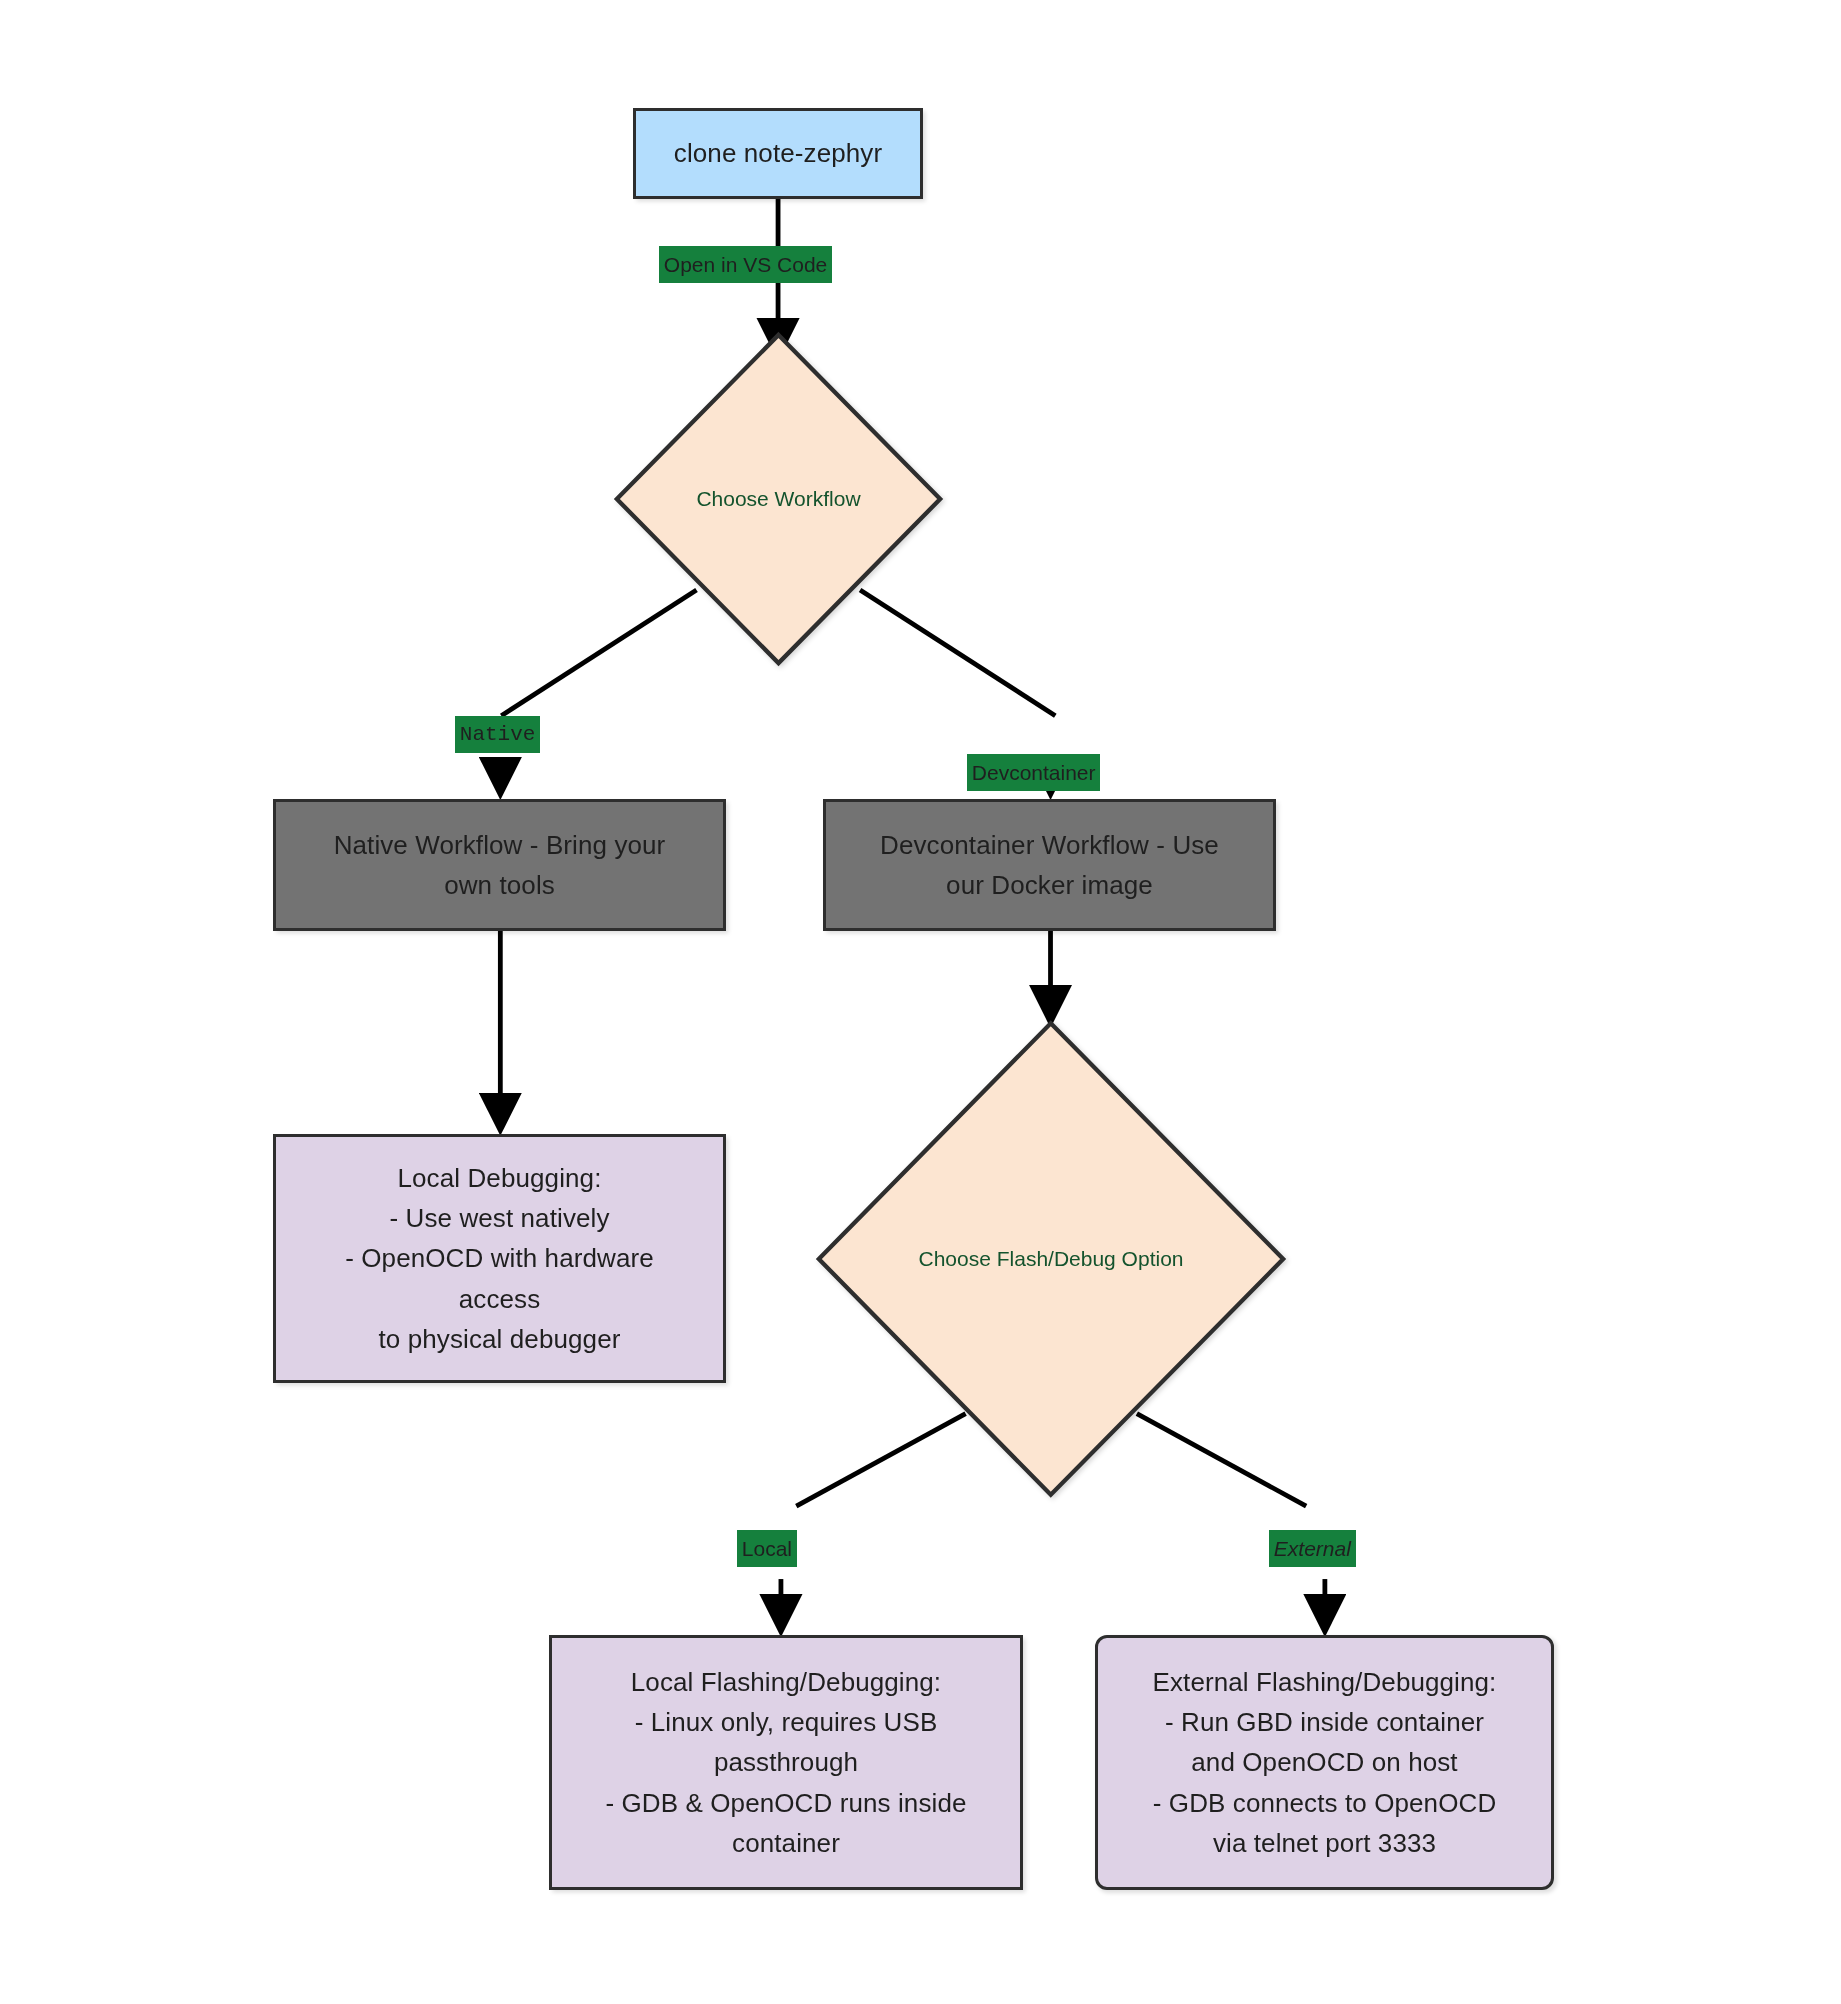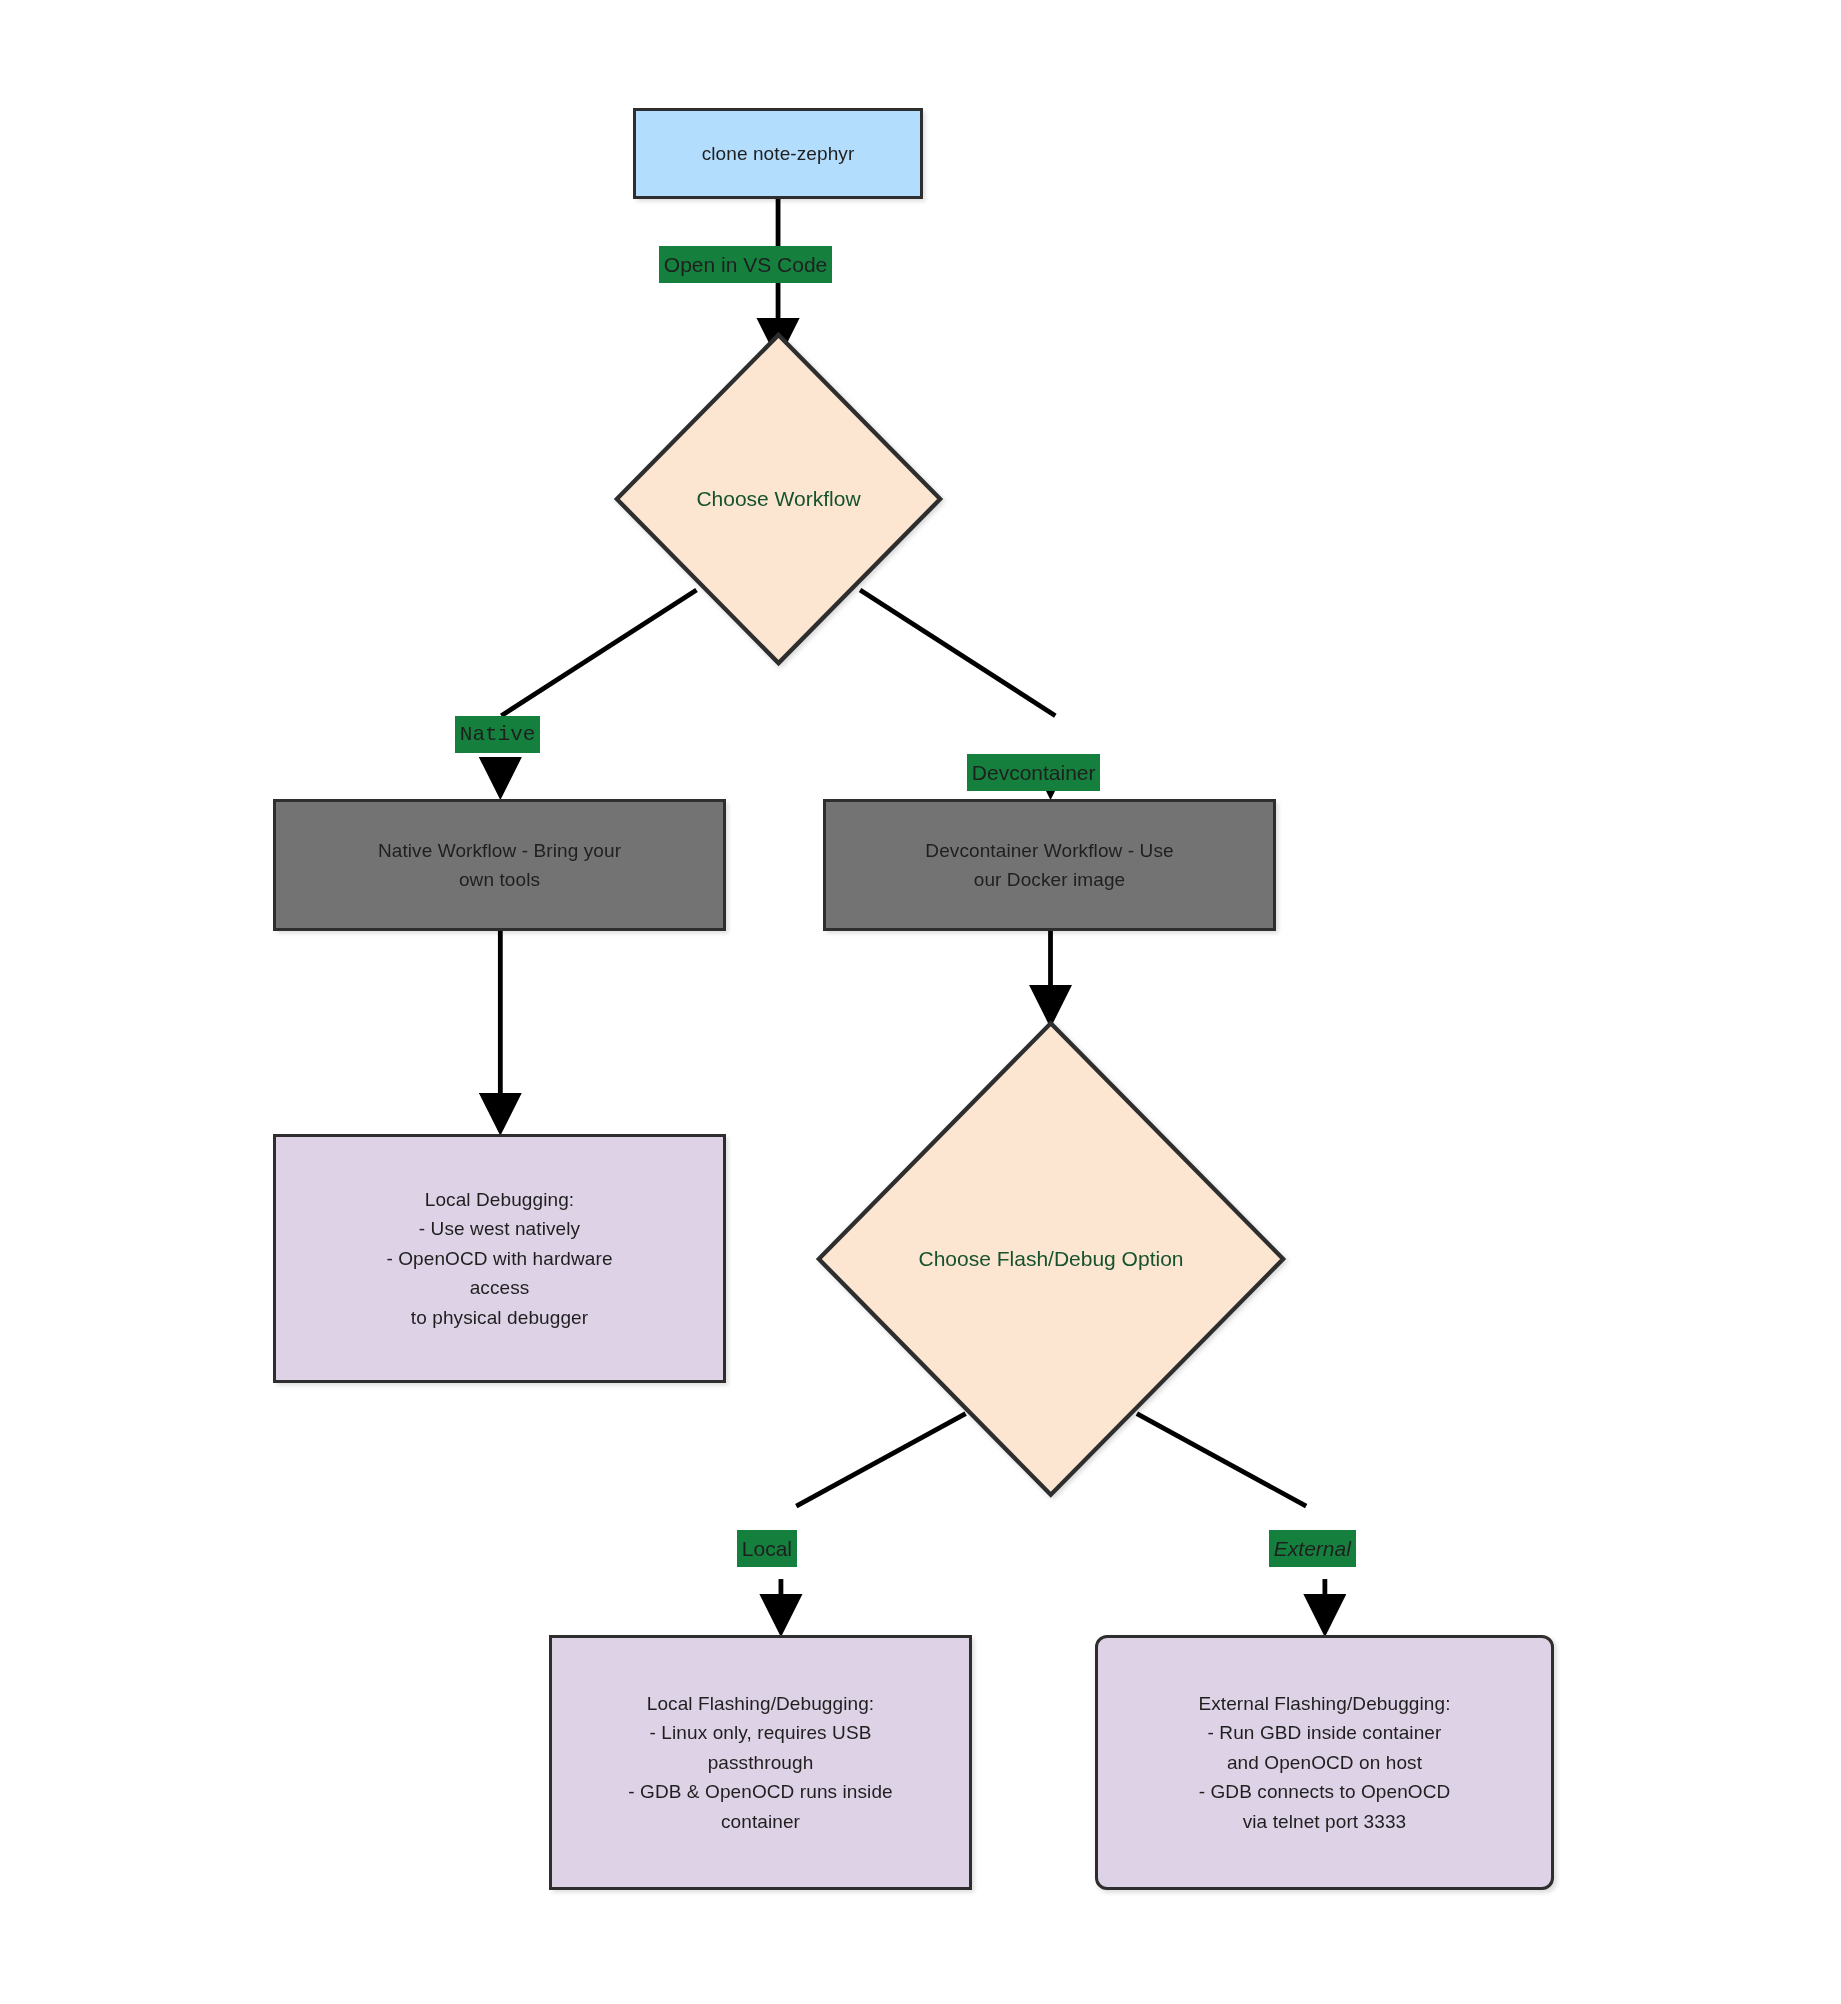--- a/index.html
+++ b/index.html
@@ -28,21 +28,21 @@
 
   
   .node {
     position: absolute;
     box-sizing: border-box;
     display: flex;
     align-items: center;
     justify-content: center;
     text-align: center;
     color: #1f1f1f;
-    font-size: 19px;
+    font-size: 26px;
     line-height: 1.55;
     letter-spacing: 0.1px;
     z-index: 5;
   }
   .rect {
     border: 3.4px solid #2e2e2e;
     box-shadow: 2.9px 2.9px 4.3px rgba(0,0,0,0.13);
   }
   .rect .node-text {
     padding: 2.9px 12.5px;
@@ -163,21 +163,21 @@
     <svg class="diamond-shape" viewBox="0 0 985 1000" xmlns="http://www.w3.org/2000/svg">
       <polygon points="492,8 977,500 492,992 8,500" fill="#fce5d1" stroke="#2e2e2e" stroke-width="9"></polygon>
     </svg>
     <div class="diamond-label">Choose Flash/Debug Option</div>
   </div>
 
   <div class="edge-label" style="left:737px; top:1530px;">Local</div>
 
   <div class="edge-label" style="left:1269px; top:1530px;font-style:italic;">External</div>
 
-  <div class="node rect fill-purple" style="left:549px; top:1635px; width:423px; height:255px;">
+  <div class="node rect fill-purple" style="left:549px; top:1635px; width:474px; height:255px;">
     <span class="node-text">Local Flashing/Debugging:
 - Linux only, requires USB
 passthrough
 - GDB &amp; OpenOCD runs inside
 container</span>
   </div>
 
   <div class="node rect fill-purple" style="left:1095px; top:1635px; width:459px; height:255px;border-radius:12px;">
     <span class="node-text">External Flashing/Debugging:
 - Run GBD inside container

